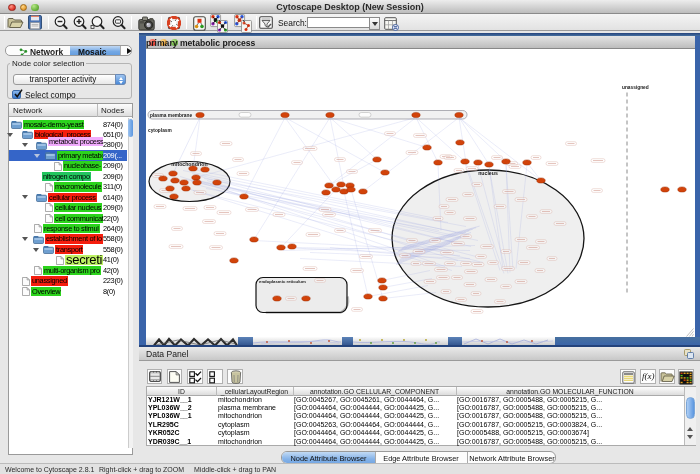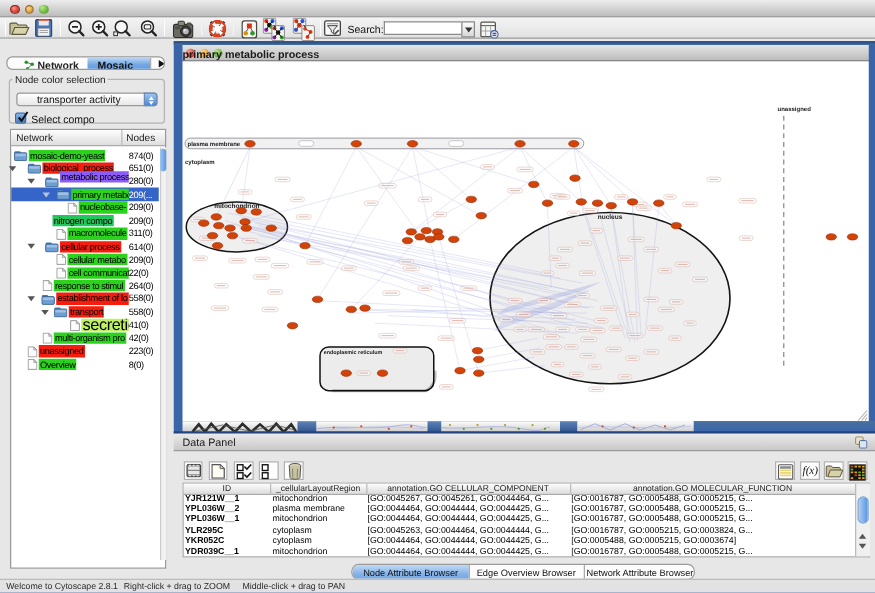--- a/index.html
+++ b/index.html
@@ -3,20 +3,21 @@
 * { margin:0; padding:0; box-sizing:border-box; }
 body { width:700px; height:474px; font-family:"Liberation Sans",sans-serif; background:#e7e7e7; position:relative; overflow:hidden; }
 .abs { position:absolute; }
 </style></head>
 <body>
 
 <div class="abs" style="left:0;top:0;width:700px;height:14px;background:linear-gradient(180deg,#ededed 0%,#d2d2d2 55%,#bcbcbc 100%);border-bottom:1px solid #8a8a8a">
  <div class="abs" style="left:8px;top:3.5px;width:7.5px;height:7.5px;border-radius:50%;background:radial-gradient(circle at 35% 30%,#ff9a8a,#e33e32 60%,#b02920);border:0.5px solid #9a2018"></div>
  <div class="abs" style="left:19.5px;top:3.5px;width:7.5px;height:7.5px;border-radius:50%;background:radial-gradient(circle at 35% 30%,#ffd98a,#e8a33a 60%,#c07d20);border:0.5px solid #a06a18"></div>
  <div class="abs" style="left:31px;top:3.5px;width:7.5px;height:7.5px;border-radius:50%;background:radial-gradient(circle at 35% 30%,#b8e88a,#6ab33e 60%,#4a8a28)"></div>
+ <div class="abs" style="left:0;top:2px;width:700px;text-align:center;font-size:9px;font-weight:bold;color:#2a2a2a">Cytoscape Desktop (New Session)</div>
 </div>
 
 <div class="abs" style="left:0;top:14px;width:700px;height:17px;background:linear-gradient(180deg,#f4f4f4,#e2e2e2);border-bottom:1px solid #9a9a9a"></div>
 <div style="position:absolute;left:3.5px;top:16px;width:1px;height:13px;background:#c6c6c6;border-right:1px solid #fff"></div>
 <div style="position:absolute;left:48px;top:16px;width:1px;height:13px;background:#c6c6c6;border-right:1px solid #fff"></div>
 <div style="position:absolute;left:131px;top:16px;width:1px;height:13px;background:#c6c6c6;border-right:1px solid #fff"></div>
 <div style="position:absolute;left:161px;top:16px;width:1px;height:13px;background:#c6c6c6;border-right:1px solid #fff"></div>
 <div style="position:absolute;left:186px;top:16px;width:1px;height:13px;background:#c6c6c6;border-right:1px solid #fff"></div>
 <div style="position:absolute;left:256px;top:16px;width:1px;height:13px;background:#c6c6c6;border-right:1px solid #fff"></div>
 <svg style="position:absolute;left:7px;top:15px" width="17" height="16" viewBox="0 0 17 16">
@@ -190,21 +191,21 @@
       <rect x="1.2" y="3" width="8.6" height="2" rx="0.8" fill="#9dc0e4"></rect>
     </svg>
     <div style="position:absolute;left:34px;top:99.0px;height:9.4px;background:#f51d0d;color:#000;font-size:7.4px;letter-spacing:-0.3px;line-height:9.4px;padding:0 1px;white-space:nowrap;overflow:hidden;max-width:69px">biological_process</div>
     <div style="position:absolute;left:103px;top:99.0px;font-size:7.4px;letter-spacing:-0.3px;line-height:9.4px;color:#000;white-space:nowrap">651(0)</div>
     <div style="position:absolute;left:22px;top:112.1px;width:0;height:0;border-left:3.5px solid transparent;border-right:3.5px solid transparent;border-top:4.5px solid #555"></div>
     <svg style="position:absolute;left:36px;top:109.7px" width="11" height="9" viewBox="0 0 11 9">
       <rect x="0.5" y="1" width="5" height="2.5" rx="0.8" fill="#4a7db4"></rect>
       <rect x="0.5" y="2.2" width="10" height="6.3" rx="1" fill="#6f9fd0" stroke="#3a618e" stroke-width="0.7"></rect>
       <rect x="1.2" y="3" width="8.6" height="2" rx="0.8" fill="#9dc0e4"></rect>
     </svg>
-    <div style="position:absolute;left:48px;top:106px;height:9.4px;background:#8b5cf6;color:#000;font-size:7.4px;letter-spacing:-0.3px;line-height:9.4px;padding:0 1px;white-space:nowrap;overflow:hidden;max-width:55px">metabolic process</div>
+    <div style="position:absolute;left:48px;top:106px;height:9.4px;background:#f0abfc;color:#000;font-size:7.4px;letter-spacing:-0.3px;line-height:9.4px;padding:0 1px;white-space:nowrap;overflow:hidden;max-width:55px">metabolic process</div>
     <div style="position:absolute;left:103px;top:109.4px;font-size:7.4px;letter-spacing:-0.3px;line-height:9.4px;color:#000;white-space:nowrap">280(0)</div>
     <div style="position:absolute;left:9px;top:119.3px;width:117.5px;height:10.4px;background:#3565c8"></div>
     <div style="position:absolute;left:34px;top:122.5px;width:0;height:0;border-left:3.5px solid transparent;border-right:3.5px solid transparent;border-top:4.5px solid #b8c4dd"></div>
     <svg style="position:absolute;left:45px;top:120.14999999999999px" width="11" height="9" viewBox="0 0 11 9">
       <rect x="0.5" y="1" width="5" height="2.5" rx="0.8" fill="#4a7db4"></rect>
       <rect x="0.5" y="2.2" width="10" height="6.3" rx="1" fill="#6f9fd0" stroke="#3a618e" stroke-width="0.7"></rect>
       <rect x="1.2" y="3" width="8.6" height="2" rx="0.8" fill="#9dc0e4"></rect>
     </svg>
     <div style="position:absolute;left:57px;top:119.8px;height:9.4px;background:#2cd31c;color:#000;font-size:7.4px;letter-spacing:-0.3px;line-height:9.4px;padding:0 1px;white-space:nowrap;overflow:hidden;max-width:46px">primary metabo</div>
     <div style="position:absolute;left:103px;top:119.8px;font-size:7.4px;letter-spacing:-0.3px;line-height:9.4px;color:#fff;white-space:nowrap">209(...</div>
@@ -231,21 +232,21 @@
       <rect x="0.5" y="1" width="5" height="2.5" rx="0.8" fill="#4a7db4"></rect>
       <rect x="0.5" y="2.2" width="10" height="6.3" rx="1" fill="#6f9fd0" stroke="#3a618e" stroke-width="0.7"></rect>
       <rect x="1.2" y="3" width="8.6" height="2" rx="0.8" fill="#9dc0e4"></rect>
     </svg>
     <div style="position:absolute;left:48px;top:161.6px;height:9.4px;background:#f51d0d;color:#000;font-size:7.4px;letter-spacing:-0.3px;line-height:9.4px;padding:0 1px;white-space:nowrap;overflow:hidden;max-width:55px">cellular process</div>
     <div style="position:absolute;left:103px;top:161.6px;font-size:7.4px;letter-spacing:-0.3px;line-height:9.4px;color:#000;white-space:nowrap">614(0)</div>
     <svg style="position:absolute;left:45px;top:172.4px" width="8" height="9" viewBox="0 0 8 9">
       <path d="M0.5 0.5 h4.5 l2.5 2.5 v5.5 h-7 z" fill="#fcfcfc" stroke="#8a8a8a" stroke-width="0.7"></path>
       <path d="M5 0.5 l2.5 2.5 h-2.5 z" fill="#d8d8d8" stroke="#8a8a8a" stroke-width="0.5"></path>
     </svg>
-    <div style="position:absolute;left:54px;top:172.1px;height:9.4px;background:#2cd31c;color:#000;font-size:7.4px;letter-spacing:-0.3px;line-height:9.4px;padding:0 1px;white-space:nowrap;overflow:hidden;max-width:49px">cellular metabo</div>
+    <div style="position:absolute;left:54px;top:172.1px;height:9.4px;background:#2cd31c;color:#000;font-size:7.4px;letter-spacing:-0.3px;line-height:9.4px;padding:0 1px;white-space:nowrap;overflow:hidden;max-width:49px">cellular nucleus</div>
     <div style="position:absolute;left:103px;top:172.1px;font-size:7.4px;letter-spacing:-0.3px;line-height:9.4px;color:#000;white-space:nowrap">209(0)</div>
     <svg style="position:absolute;left:45px;top:182.85000000000002px" width="8" height="9" viewBox="0 0 8 9">
       <path d="M0.5 0.5 h4.5 l2.5 2.5 v5.5 h-7 z" fill="#fcfcfc" stroke="#8a8a8a" stroke-width="0.7"></path>
       <path d="M5 0.5 l2.5 2.5 h-2.5 z" fill="#d8d8d8" stroke="#8a8a8a" stroke-width="0.5"></path>
     </svg>
     <div style="position:absolute;left:54px;top:182.6px;height:9.4px;background:#2cd31c;color:#000;font-size:7.4px;letter-spacing:-0.3px;line-height:9.4px;padding:0 1px;white-space:nowrap;overflow:hidden;max-width:49px">cell communicat</div>
     <div style="position:absolute;left:103px;top:182.6px;font-size:7.4px;letter-spacing:-0.3px;line-height:9.4px;color:#000;white-space:nowrap">22(0)</div>
     <svg style="position:absolute;left:34px;top:193.3px" width="8" height="9" viewBox="0 0 8 9">
       <path d="M0.5 0.5 h4.5 l2.5 2.5 v5.5 h-7 z" fill="#fcfcfc" stroke="#8a8a8a" stroke-width="0.7"></path>
       <path d="M5 0.5 l2.5 2.5 h-2.5 z" fill="#d8d8d8" stroke="#8a8a8a" stroke-width="0.5"></path>
@@ -809,21 +810,21 @@
 <div style="position:absolute;left:148px;top:437.5px;font-size:7px;font-weight:bold;line-height:8.4px;white-space:nowrap">YDR039C__1</div>
 <div style="position:absolute;left:218px;top:437.5px;font-size:7px;line-height:8.4px;white-space:nowrap">mitochondrion</div>
 <div style="position:absolute;left:294px;top:437.5px;font-size:7px;line-height:8.4px;white-space:nowrap;width:160px;overflow:hidden">[GO:0044464, GO:0044444, GO:0044425, G...</div>
 <div style="position:absolute;left:457px;top:437.5px;font-size:7px;line-height:8.4px;white-space:nowrap;width:225px;overflow:hidden">[GO:0016787, GO:0005488, GO:0005215, G...</div>
 
 <div class="abs" style="left:281px;top:451px;width:275px;height:13px;background:#fcfcfc;border:1px solid #9a9a9a;border-radius:6px;overflow:hidden">
   <div class="abs" style="left:0;top:0;width:93px;height:13px;background:linear-gradient(180deg,#c2daf4,#84b2e8 55%,#6ea2e0)"></div>
   <div class="abs" style="left:93px;top:0;width:1px;height:13px;background:#aaa"></div>
   <div class="abs" style="left:185px;top:0;width:1px;height:13px;background:#aaa"></div>
   <div class="abs" style="left:0;top:2px;width:93px;text-align:center;font-size:7.4px;color:#111">Node Attribute Browser</div>
-  <div class="abs" style="left:93px;top:2px;width:92px;text-align:center;font-size:7.4px;color:#111">Edge Overview Browser</div>
+  <div class="abs" style="left:93px;top:2px;width:92px;text-align:center;font-size:7.4px;color:#111">Edge Attribute Browser</div>
   <div class="abs" style="left:185px;top:2px;width:90px;text-align:center;font-size:7.4px;color:#111">Network Attribute Browser</div>
 </div>
 
 <div class="abs" style="left:0;top:463px;width:700px;height:11px;background:#e2e2e2;border-top:1px solid #bbb">
   <div class="abs" style="left:5px;top:1.5px;font-size:7px;color:#2a2a2a">Welcome to Cytoscape 2.8.1</div>
   <div class="abs" style="left:99px;top:1.5px;font-size:7px;color:#2a2a2a">Right-click + drag to ZOOM</div>
   <div class="abs" style="left:194px;top:1.5px;font-size:7px;color:#2a2a2a">Middle-click + drag to PAN</div>
 </div>
 
 </body></html>

